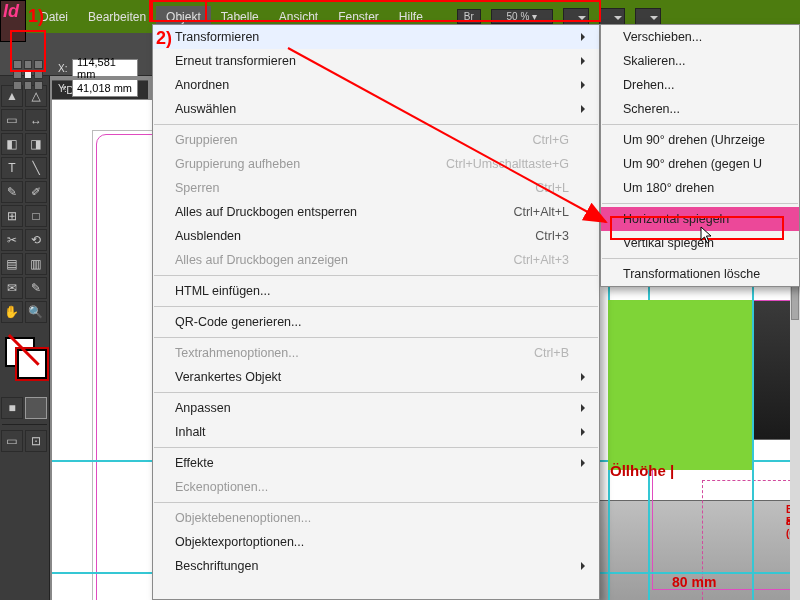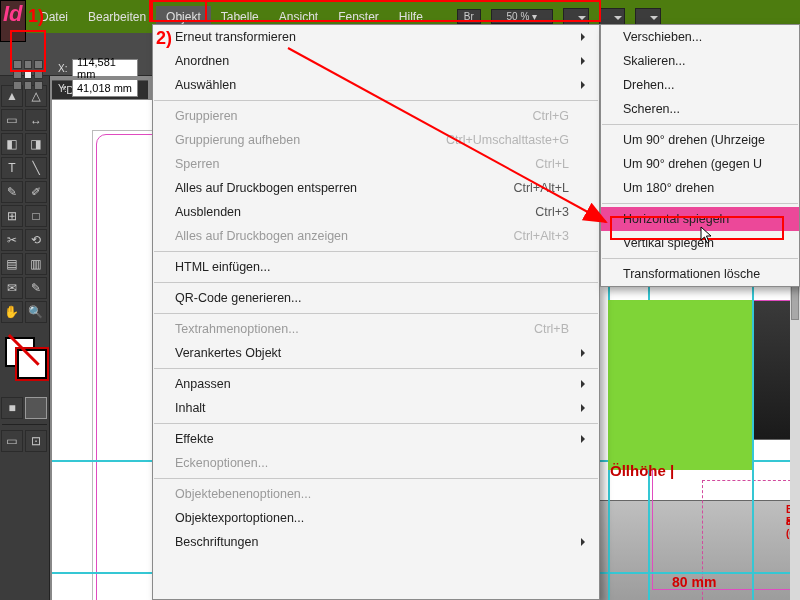--- a/index.html
+++ b/index.html
@@ -1,20 +1,20 @@
 <!DOCTYPE html>
 <html><head>
 <meta charset="utf-8">
 <style>
   *{box-sizing:border-box;margin:0;padding:0;font-family:"Segoe UI","Tahoma",sans-serif;user-select:none}
   html,body{width:800px;height:600px;overflow:hidden;background:#888}
   
   .menubar{position:absolute;left:0;top:0;width:800px;height:33px;background:#4d7c0f;display:flex;align-items:center;font-size:12px;color:#e0e0e0}
   .id-logo{position:absolute;left:0;top:0;width:26px;height:42px;background:#4a2a2a;border:1px solid #000}
-  .id-glyph{position:absolute;left:2px;top:0;font-family:"Arial";font-weight:bold;font-style:italic;font-size:22px;color:#ff3a8c}
+  .id-glyph{position:absolute;left:2px;top:0;font-family:"Arial";font-weight:bold;font-style:italic;font-size:18px;color:#ff3a8c}
   .menubar .mitem{padding:4px 10px;cursor:default;white-space:nowrap}
   .menubar .mitem.active{background:#5a5a5a}
   .mb-right{display:flex;align-items:center;margin-left:24px;gap:10px}
   .mb-box{border:1px solid #222;color:#ccc;font-size:10px;padding:1px 6px;background:#3c3c3c}
   .mb-icon{width:26px;height:18px;border:1px solid #222;background:#3c3c3c;position:relative}
   .mb-icon::after{content:"";position:absolute;right:2px;top:7px;border:4px solid transparent;border-top-color:#ccc}
   
   .ctrlbar{position:absolute;left:0;top:24px;width:800px;height:52px;background:#4b4b4b;border-top:1px solid #2a2a2a;border-bottom:1px solid #2a2a2a}
   .refpoint{position:absolute;left:13px;top:35px;width:30px;height:30px;display:grid;grid-template-columns:repeat(3,1fr);grid-template-rows:repeat(3,1fr);gap:2px}
   .refpoint div{background:#777;border:1px solid #333}
@@ -192,20 +192,23 @@
     <div class="mb-icon"></div>
     <div class="mb-icon"></div>
     <div class="mb-icon"></div>
   </div>
 </div>
 <div class="id-logo">
     <span class="id-glyph">Id</span>
   </div>
 
 <div class="menu" style="left:152px;top:24px;width:448px;height:576px">
+  <div class="row sub hover2">
+      <span>Transformieren</span>
+    </div>
   <div class="row sub">
       <span>Erneut transformieren</span>
     </div>
   <div class="row sub">
       <span>Anordnen</span>
     </div>
   <div class="row sub">
       <span>Auswählen</span>
     </div>
   <hr>

